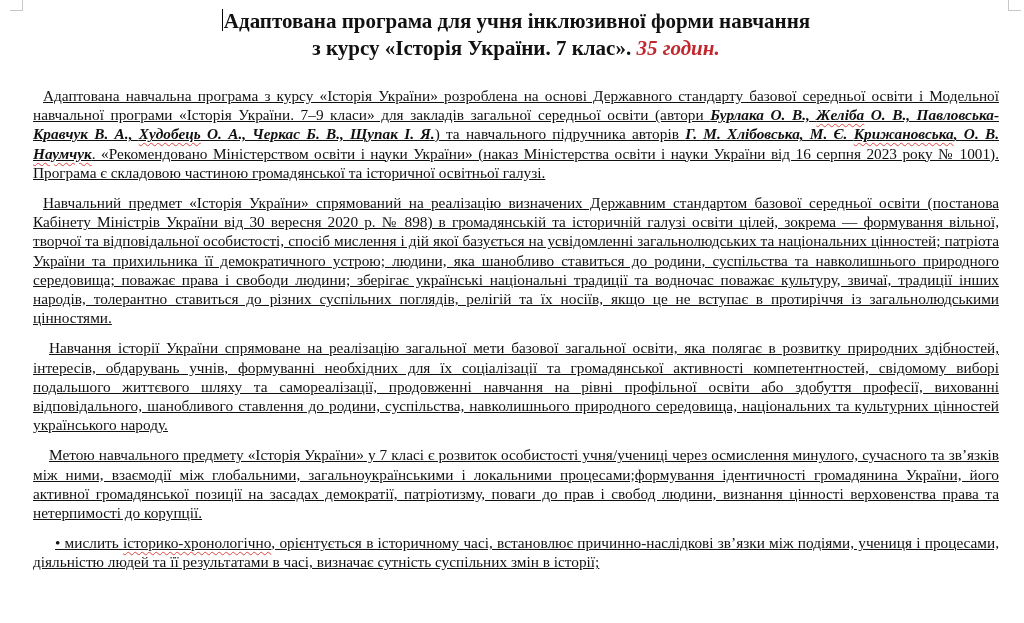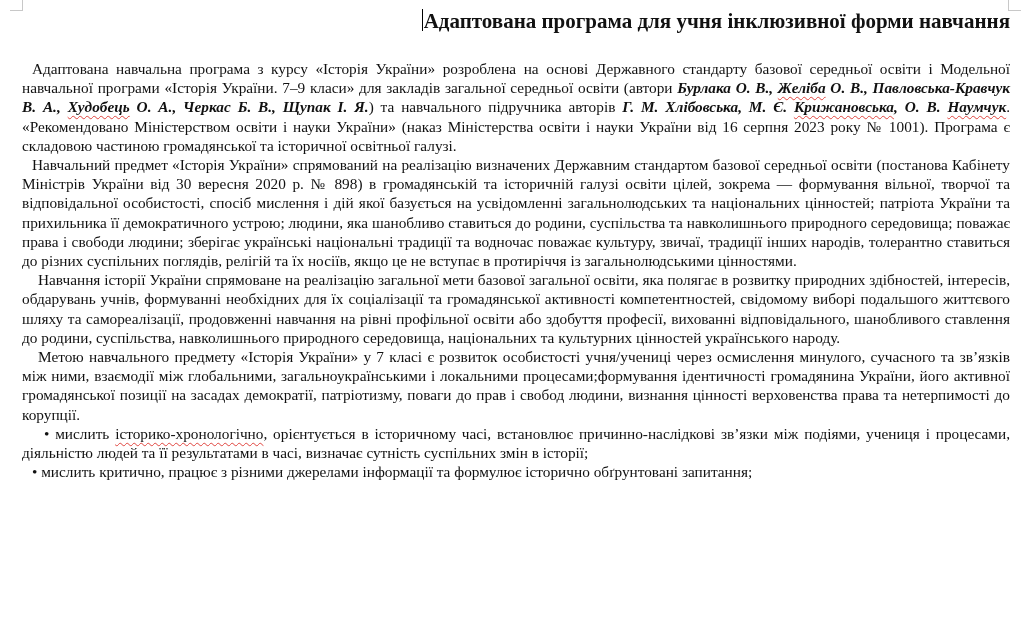--- a/index.html
+++ b/index.html
@@ -6,47 +6,48 @@
   body {
     width: 1024px; height: 623px; overflow: hidden; position: relative;
     font-family: "Liberation Serif", "DejaVu Serif", serif;
     color: #111111;
   }
   .crop-mark { position: absolute; width: 12px; height: 10px; border-color: #c8c8c8; border-style: solid; }
   .crop-tl { left: 10px; top: 0px; border-width: 0 1px 1px 0; }
   .crop-tr { left: 1008px; top: 0px; border-width: 0 0 1px 1px; }
   .page { position: absolute; left: 22px; top: 8px; width: 988px; }
   .title {
-    text-align: right; font-weight: bold; font-size: 21px; line-height: 27px;
+    text-align: center; font-weight: bold; font-size: 21px; line-height: 27px;
     margin: 0 0 24px 0;
   }
   .title .hours { color: #c0282d; font-style: italic; }
   .cursor { display: inline-block; width: 1px; height: 22px; background: #000; vertical-align: -3px; margin-right: 1px; }
   .spell { text-decoration: underline wavy #e0443e; text-decoration-thickness: 1px; text-underline-offset: 3px; }
   p.para {
-    margin: 0; font-size: 15.3px; line-height: 19.2px; text-align: justify;
+    margin: 11px; font-size: 15.3px; line-height: 19.2px; text-align: justify;
     text-indent: 10px;
+    text-decoration: underline;
   }
   p.para.indent2 { text-indent: 16px; }
   p.bullet { text-indent: 22px; }
   p.bullet.b3 { text-indent: 10px; }
   b i, i b { font-weight: bold; font-style: italic; }
 </style>
 </head>
 <body>
 
 <div class="crop-mark crop-tl"></div>
 <div class="crop-mark crop-tr"></div>
 
 <div class="page">
   <div class="title">
     <div><span class="cursor"></span><span>Адаптована програма для учня інклюзивної форми навчання</span></div>
+    <div><span>з курсу «Історія України. 7 клас». </span><span class="hours">35 годин.</span></div>
   </div>
 
   <p class="para"><span>Адаптована навчальна програма з курсу «Історія України» розроблена на основі Державного стандарту базової середньої освіти і Модельної навчальної програми «Історія України. 7–9 класи» для закладів загальної середньої освіти (автори </span><b><i><span>Бурлака О. В., </span><span class="spell">Желіба</span><span> О. В., Павловська-Кравчук В. А., </span><span class="spell">Худобець</span><span> О. А., Черкас Б. В., Щупак І. Я.</span></i></b><span>) та навчального підручника авторів </span><b><i><span>Г. М. Хлібовська, М. Є. </span><span class="spell">Крижановська</span><span>, О. В. </span><span class="spell">Наумчук</span></i></b><span>. «Рекомендовано Міністерством освіти і науки України» (наказ Міністерства освіти і науки України від 16 серпня 2023 року № 1001). Програма є складовою частиною громадянської та історичної освітньої галузі.</span></p>
 
   <p class="para">Навчальний предмет «Історія України» спрямований на реалізацію визначених Державним стандартом базової середньої освіти (постанова Кабінету Міністрів України від 30 вересня 2020 р. № 898) в громадянській та історичній галузі освіти цілей, зокрема — формування вільної, творчої та відповідальної особистості, спосіб мислення і дій якої базується на усвідомленні загальнолюдських та національних цінностей; патріота України та прихильника її демократичного устрою; людини, яка шанобливо ставиться до родини, суспільства та навколишнього природного середовища; поважає права і свободи людини; зберігає українські національні традиції та водночас поважає культуру, звичаї, традиції інших народів, толерантно ставиться до різних суспільних поглядів, релігій та їх носіїв, якщо це не вступає в протиріччя із загальнолюдськими цінностями.</p>
   <p class="para indent2">Навчання історії України спрямоване на реалізацію загальної мети базової загальної освіти, яка полягає в розвитку природних здібностей, інтересів, обдарувань учнів, формуванні необхідних для їх соціалізації та громадянської активності компетентностей, свідомому виборі подальшого життєвого шляху та самореалізації, продовженні навчання на рівні профільної освіти або здобуття професії, вихованні відповідального, шанобливого ставлення до родини, суспільства, навколишнього природного середовища, національних та культурних цінностей українського народу.</p>
   <p class="para indent2">Метою навчального предмету «Історія України» у 7 класі є розвиток особистості учня/учениці через осмислення минулого, сучасного та зв’язків між ними, взаємодії між глобальними, загальноукраїнськими і локальними процесами;формування ідентичності громадянина України, його активної громадянської позиції на засадах демократії, патріотизму, поваги до прав і свобод людини, визнання цінності верховенства права та нетерпимості до корупції.</p>
 
   <p class="para bullet"><span>• мислить </span><span class="spell">історико-хронологічно</span><span>, орієнтується в історичному часі, встановлює причинно-наслідкові зв’язки між подіями, учениця і процесами, діяльністю людей та її результатами в часі, визначає сутність суспільних змін в історії;</span></p>
-  <p class="para bullet b3"><span>• мислить критично, працює з різними джерелами інформації та формулює історично обґрунтовані запитання;</span></p>
 </div>
 
 </body></html>

